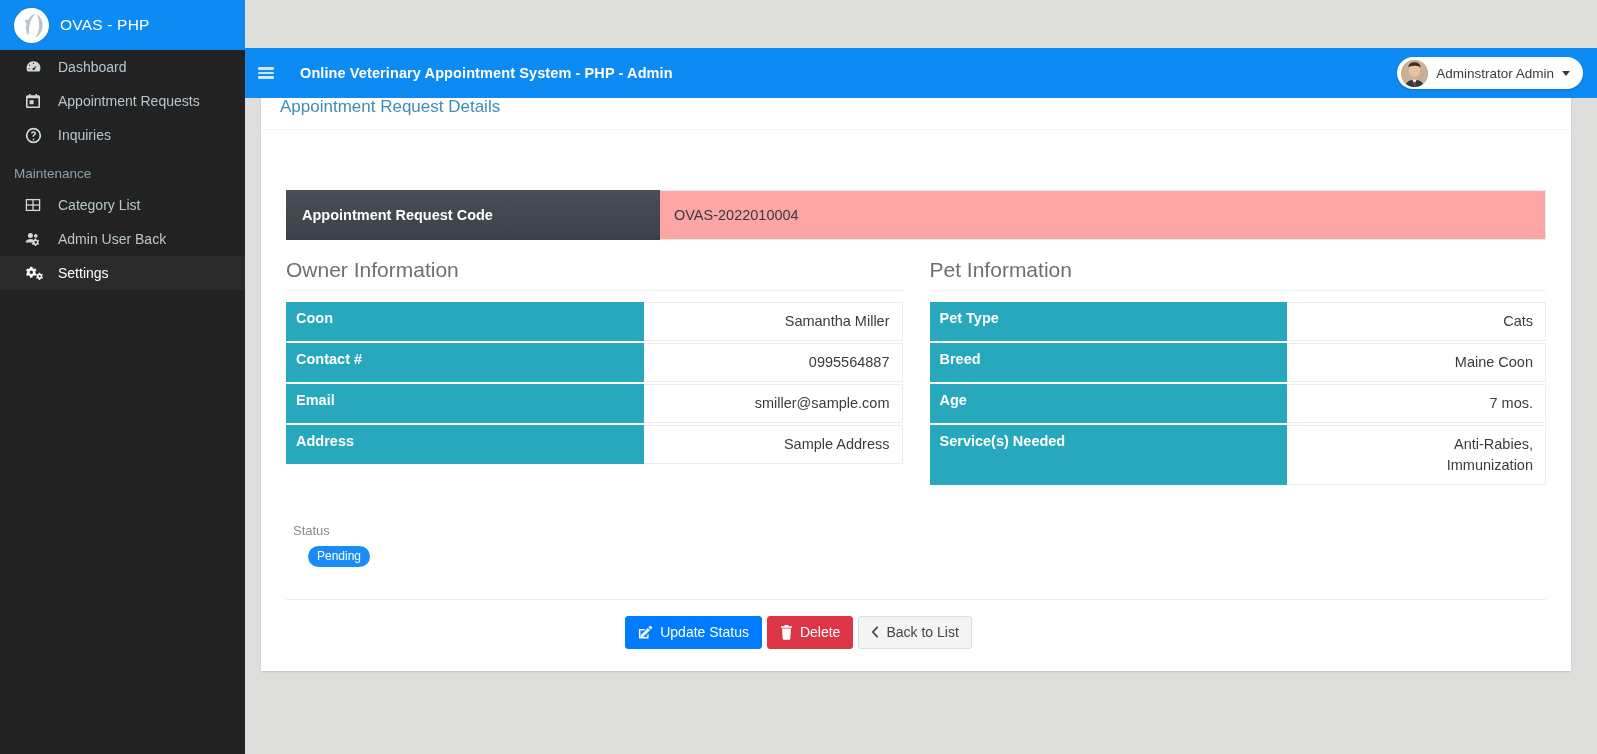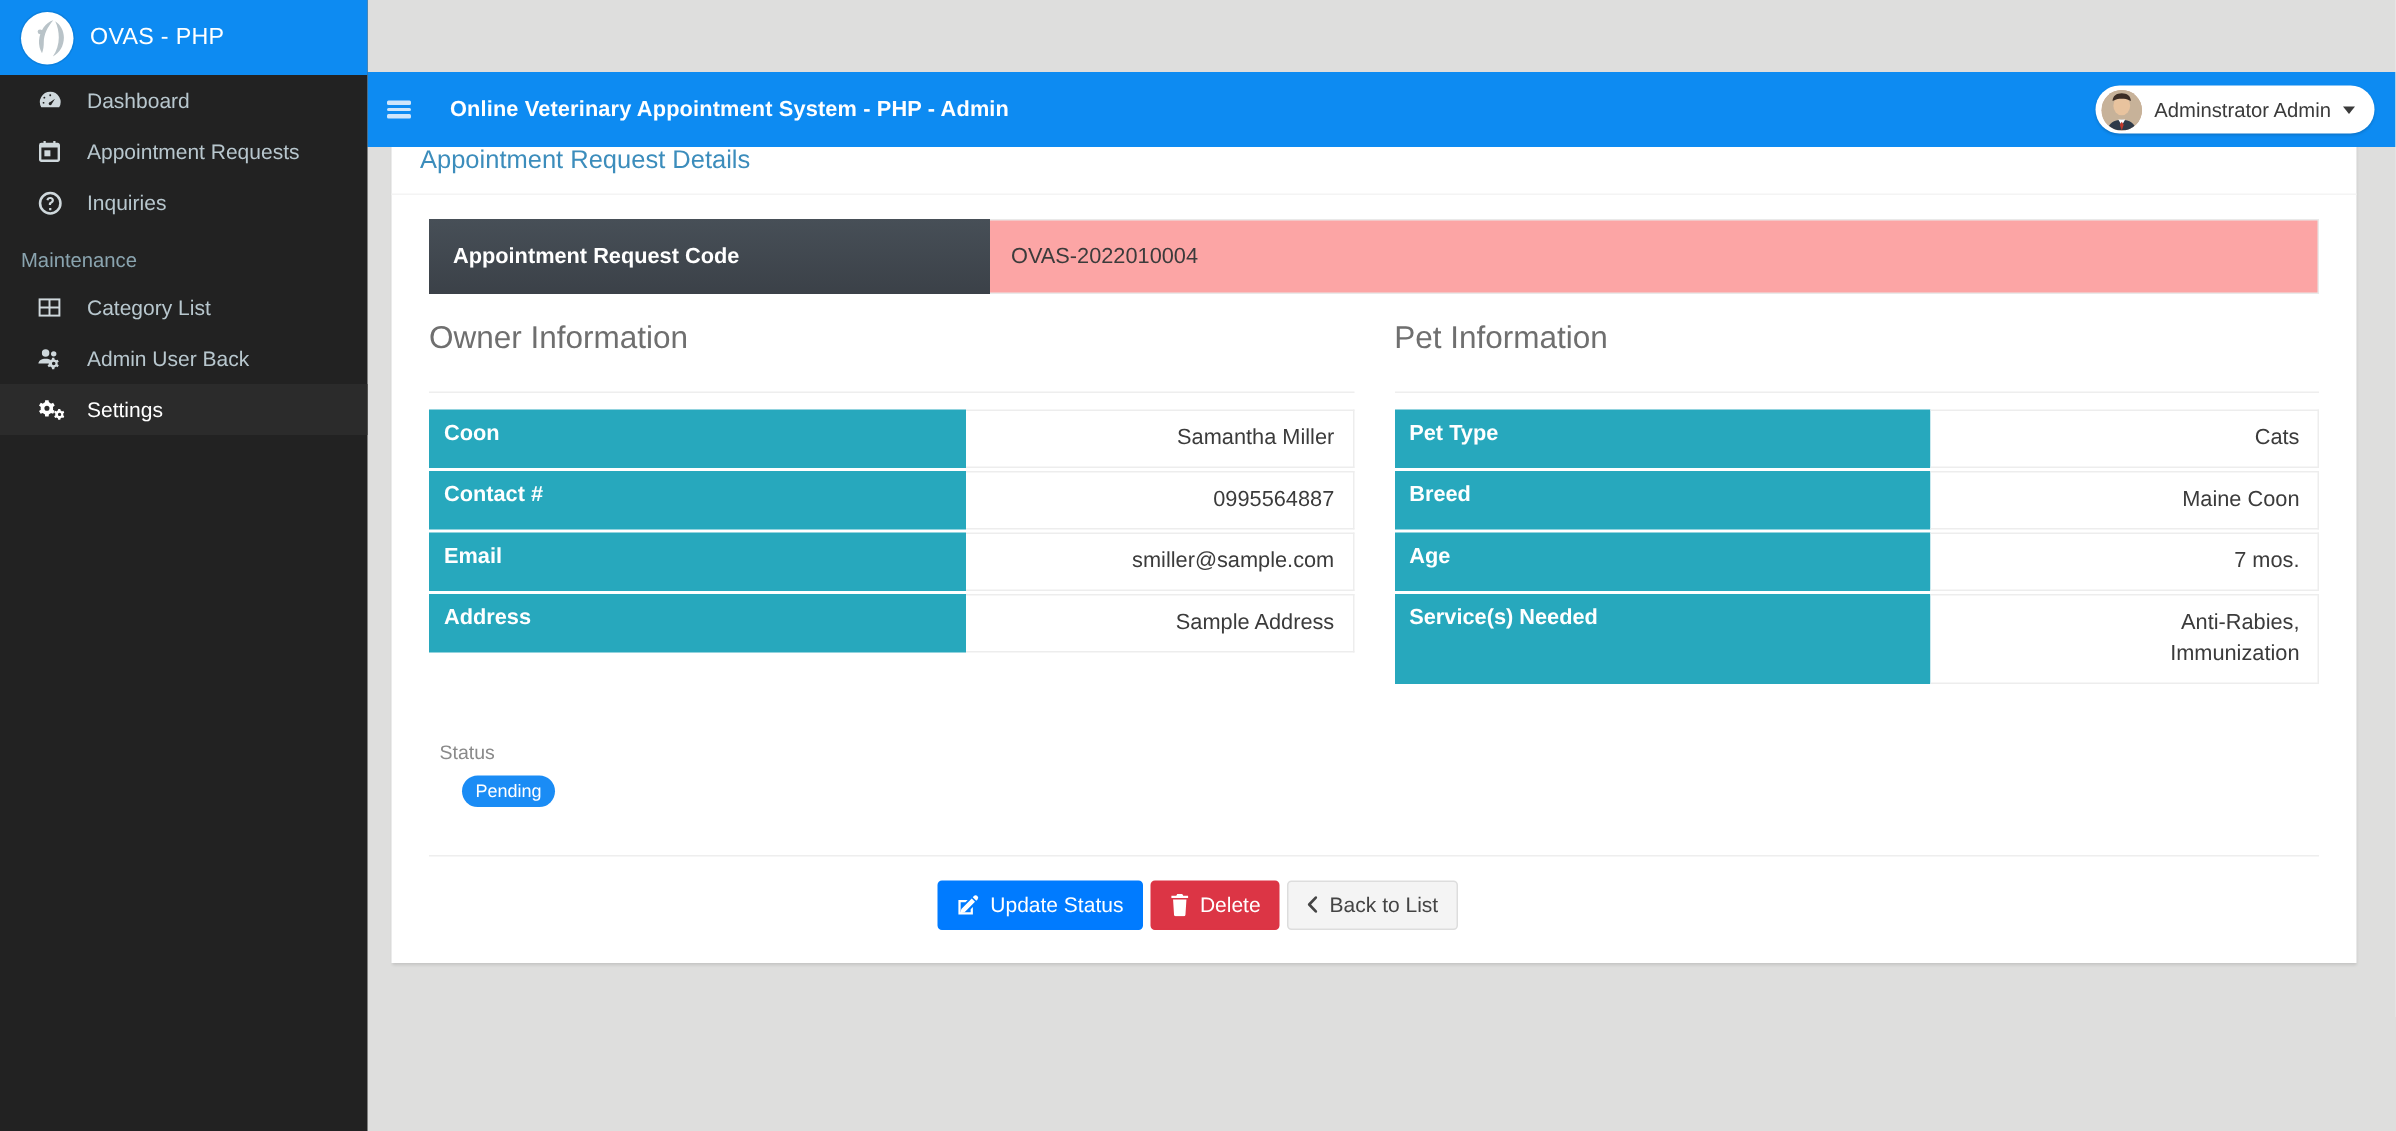--- a/index.html
+++ b/index.html
@@ -83,38 +83,38 @@
     border-top: 3px solid #3c444d;
     box-shadow: 0 1px 2px rgba(0,0,0,.12);
   }
   #card-header {
     padding: 13px 16px 12px 19px; border-bottom: 1px solid #f4f4f4;
   }
   #card-title { color: #3c8dbc; font-size: 17px; font-weight: normal; }
   #card-body { padding: 16px 25px 22px 25px; }
 
   
-  .code-strip { display: flex; width: 100%; margin-bottom: 8px; }
+  .code-strip { display: flex; width: 100%; margin-bottom: 8px; margin-top: 44px; }
   .code-label {
     width: 374px; background: linear-gradient(180deg,#474f57 0%, #3b4148 100%);
     color: #ffffff; font-weight: bold; font-size: 14.5px;
     display: flex; align-items: center; padding: 0 0 0 16px; height: 50px;
   }
   .code-value {
     flex: 1; background: #fca5a5; border: 1px solid #e9e9e9; border-left: none;
     display: flex; align-items: center; padding-left: 14px;
     font-size: 14.5px; color: #3b3b3b; height: 50px;
   }
 
   
   .cols { display: flex; gap: 27px; margin-top: 18px; }
   .col { flex: 1 1 0; min-width: 0; }
   .section-title {
     font-size: 21px; font-weight: normal; color: #6f6f6f;
-    padding-bottom: 23px; border-bottom: 1px solid #eeeeee; margin-bottom: 9px;
+    padding-bottom: 8px; border-bottom: 1px solid #eeeeee; margin-bottom: 9px;
   }
   table.info { width: 100%; border-collapse: separate; border-spacing: 0 2px; table-layout: fixed;}
   table.info th {
     background: #27a8bd; color: #ffffff; text-align: left; font-size: 14.5px;
     font-weight: bold; padding: 8px 0 8px 10px; width: 58%; vertical-align: top;
   }
   table.info td {
     background: #ffffff; color: #3b3b3b; text-align: right; font-size: 14.5px;
     padding: 8px 12px 8px 10px; border: 1px solid #ededed; border-left: none;
     vertical-align: top; line-height: 1.45;

